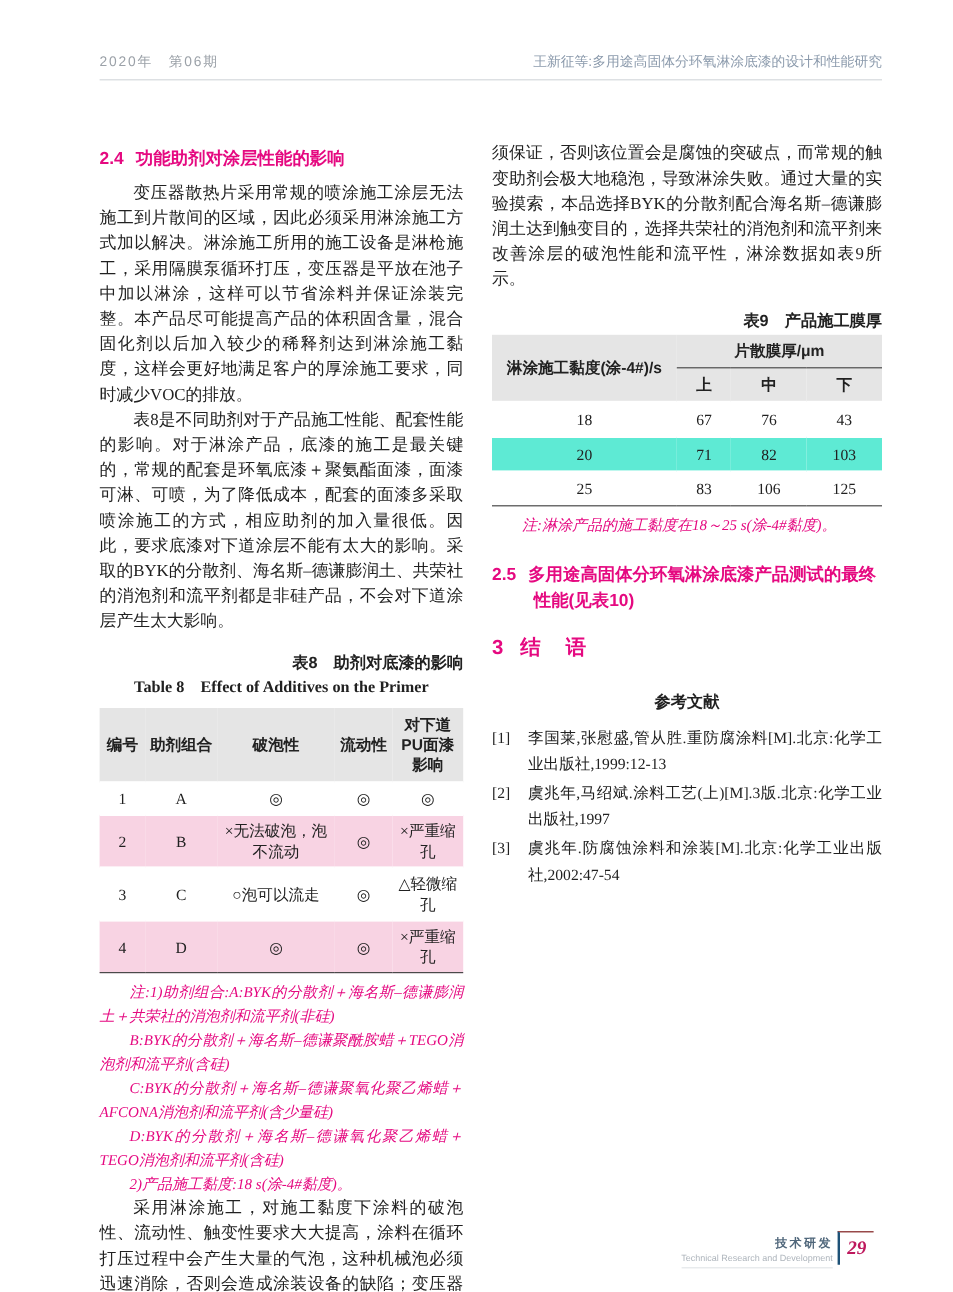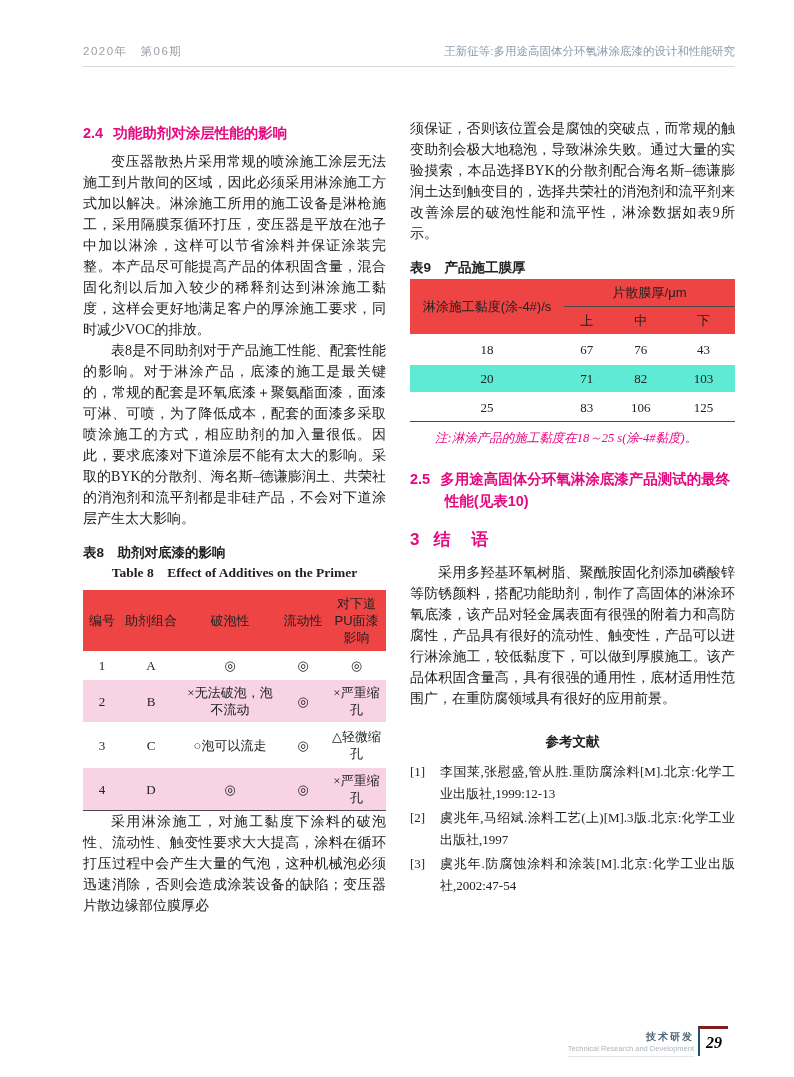--- a/index.html
+++ b/index.html
@@ -36,30 +36,30 @@
   }
   .sec-big .num{margin-right:12px;}
   .note{
     color:#e50980;font-style:italic;font-size:12.5px;line-height:20px;
     margin:0;text-align:justify;
   }
   .note.ind{text-indent:2em;}
   .notes-block{margin-top:6px;}
   
   .tcap-zh{
-    text-align:left;font-weight:bold;font-size:13.5px;margin:15px 0 2px;
+    text-align:right;font-weight:bold;font-size:13.5px;margin:15px 0 2px;
     font-family:"Liberation Sans","DejaVu Sans",sans-serif;
   }
   .tcap-en{
     text-align:center;font-weight:bold;font-size:13.5px;margin:0 0 8px;
     font-family:"Liberation Serif","DejaVu Serif",serif;
   }
   
   table{border-collapse:collapse;width:100%;font-size:13px;text-align:center;}
-  th{font-weight:normal;background:#ef4444;padding:5px 2px;line-height:17px;
+  th{font-weight:bold;background:#e5e5e5;padding:5px 2px;line-height:17px;
      font-family:"Liberation Sans","DejaVu Sans",sans-serif;}
   td{padding:4px 2px;line-height:17px;border-top:2px solid #ffffff;}
   thead tr:last-child th{border-bottom:1.5px solid #4a4a4a;}
   tbody tr:last-child td{border-bottom:1px solid #4a4a4a;}
   .t8 th:nth-child(1),.t8 td:nth-child(1){width:34px;}
   .t8 th:nth-child(2),.t8 td:nth-child(2){width:56px;}
   .t8 th:nth-child(3),.t8 td:nth-child(3){width:94px;}
   .t8 th:nth-child(4),.t8 td:nth-child(4){width:44px;}
   .t8 tbody tr:nth-child(even) td{background:#f8d3e3;}
   .t9 .c1{width:150px;}
@@ -74,23 +74,23 @@
   .u{text-decoration:underline;text-underline-offset:2px;}
   .mt14{margin-top:14px;}
   
   .page-footer{position:absolute;top:1026px;right:66px;display:flex;align-items:flex-start;}
   .footer-text{text-align:right;padding-bottom:2px;border-bottom:1px solid #e3e6e9;margin-top:3px;}
   .footer-zh{font-family:"Liberation Sans","DejaVu Sans",sans-serif;font-weight:bold;
              color:#50677b;font-size:10px;letter-spacing:2px;line-height:15px;}
   .footer-en{font-family:"Liberation Sans","DejaVu Sans",sans-serif;color:#aeb5bc;
              font-size:7.5px;line-height:10px;}
   .page-num-box{
-    margin-left:4px;border-top:3px solid #7f1d1d;border-left:2px solid #1e5277;
+    margin-left:4px;border-top:1px solid #7f1d1d;border-left:2px solid #1e5277;
     width:28px;height:27px;display:flex;align-items:center;justify-content:center;
-    color:#000000;font-style:italic;font-weight:bold;font-size:16px;
+    color:#be185d;font-style:italic;font-weight:bold;font-size:16px;
     font-family:"Liberation Serif","DejaVu Serif",serif;
   }
 </style>
 </head>
 <body>
 
 <div class="page-header">
   <span class="issue">2020年　第06期</span>
   <span class="running-title">王新征等:多用途高固体分环氧淋涂底漆的设计和性能研究</span>
 </div>
@@ -142,20 +142,27 @@
         <tr>
           <td>4</td>
           <td>D</td>
           <td>◎</td>
           <td>◎</td>
           <td>×严重缩孔</td>
         </tr>
       </tbody>
     </table>
 
+    <div class="notes-block">
+      <p class="note ind">注:1)助剂组合:A:BYK的分散剂＋海名斯–德谦膨润土＋共荣社的消泡剂和流平剂(非硅)</p>
+      <p class="note ind">B:BYK的分散剂＋海名斯–德谦聚酰胺蜡＋TEGO消泡剂和流平剂(含硅)</p>
+      <p class="note ind">C:BYK的分散剂＋海名斯–德谦聚氧化聚乙烯蜡＋AFCONA消泡剂和流平剂(含少量硅)</p>
+      <p class="note ind">D:BYK的分散剂＋海名斯–德谦氧化聚乙烯蜡＋TEGO消泡剂和流平剂(含硅)</p>
+      <p class="note ind">2)产品施工黏度:18 s(涂-4#黏度)。</p>
+    </div>
 
     <p class="body mt14">采用淋涂施工，对施工黏度下涂料的破泡性、流动性、触变性要求大大提高，涂料在循环打压过程中会产生大量的气泡，这种机械泡必须迅速消除，否则会造成涂装设备的缺陷；变压器片散边缘部位膜厚必</p>
   </div>
 
   <div class="col-right">
     <p class="body noindent">须保证，否则该位置会是腐蚀的突破点，而常规的触变助剂会极大地稳泡，导致淋涂失败。通过大量的实验摸索，本品选择BYK的分散剂配合海名斯–德谦膨润土达到触变目的，选择共荣社的消泡剂和流平剂来改善涂层的破泡性能和流平性，淋涂数据如表9所示。</p>
 
     <div class="tcap-zh">表9　产品施工膜厚</div>
 
     <table class="t9">
@@ -198,21 +205,20 @@
 
     <div class="sec-head hang">
       <span class="num">2.5</span><span>多用途高固体分环氧淋涂底漆产品测试的最终性能(见表10)</span>
     </div>
 
 
     <div class="sec-big">
       <span class="num">3</span><span>结　语</span>
     </div>
 
-    <p class="body">采用多羟基环氧树脂、聚酰胺固化剂添加磷酸锌等防锈颜料，搭配功能助剂，制作了高固体的淋涂环氧底漆，该产品对轻金属表面有很强的附着力和高防腐性，产品具有很好的流动性、触变性，产品可以进行淋涂施工，较低黏度下，可以做到厚膜施工。该产品体积固含量高，具有很强的通用性，底材适用性范围广，在重防腐领域具有很好的应用前景。</p>
 
     <div class="refs-title">参考文献</div>
 
     <p class="ref"><span class="rnum">[1]</span><span>李国莱,张慰盛,管从胜.重防腐涂料[M].北京:化学工业出版社,1999:12-13</span></p>
     <p class="ref"><span class="rnum">[2]</span><span>虞兆年,马绍斌.涂料工艺(上)[M].3版.北京:化学工业出版社,1997</span></p>
     <p class="ref"><span class="rnum">[3]</span><span>虞兆年.防腐蚀涂料和涂装[M].北京:化学工业出版社,2002:47-54</span></p>
   </div>
 </div>
 
 <div class="page-footer">

